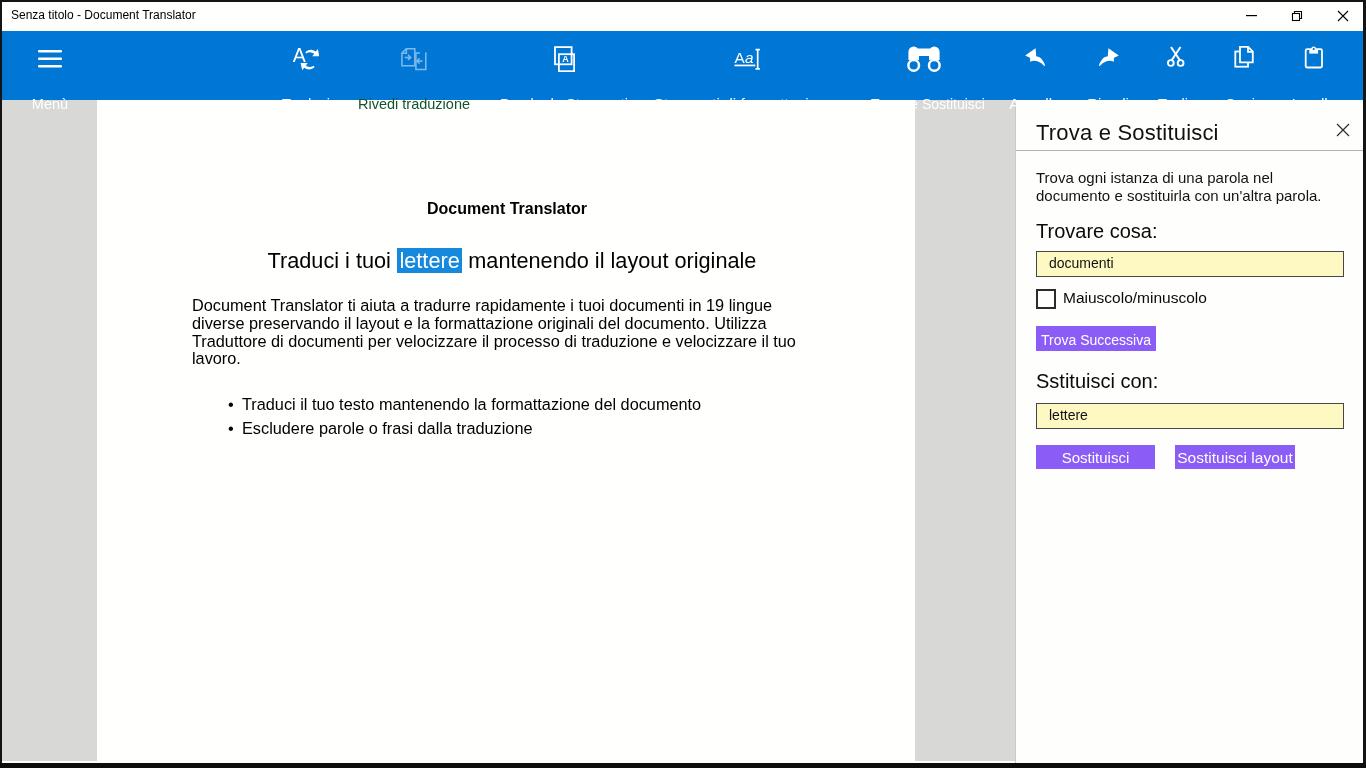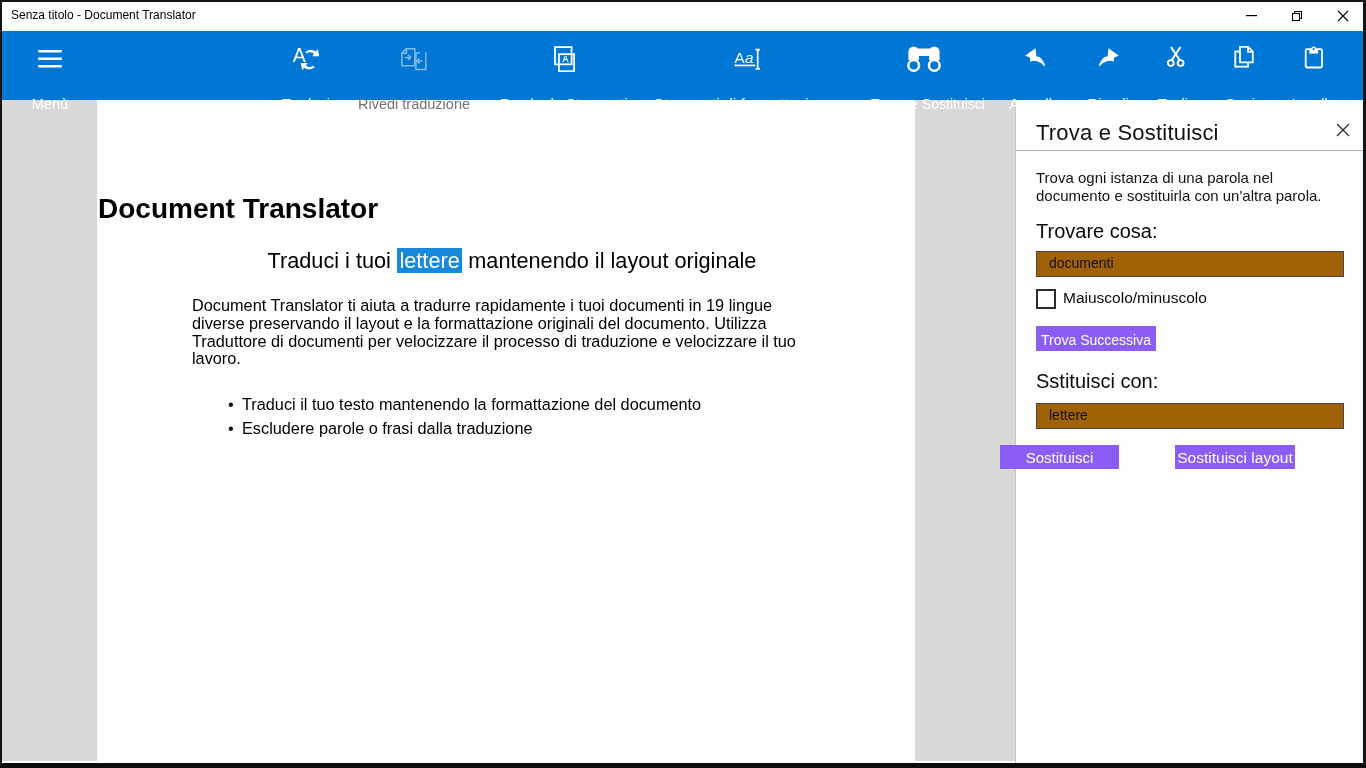--- a/index.html
+++ b/index.html
@@ -13,44 +13,44 @@
 #page{left:97px;top:100px;width:818px;height:663px;background:#fffffe}
 #panel{left:1015px;top:100px;width:348px;height:663px;background:#fefefc;border-left:1px solid #c9c9c7}
 
 #b-top{left:0;top:0;width:1366px;height:2px;background:#141414}
 #b-left{left:0;top:0;width:2px;height:768px;background:#141414}
 #b-right{left:1363px;top:0;width:3px;height:768px;background:#141414}
 #b-bot{left:0;top:763px;width:1366px;height:5px;background:#0d0d0d}
 .tbl{position:absolute;transform:translateX(-50%);color:#fff;font-size:14.5px;line-height:18px;white-space:nowrap;top:95px}
 .tbi{position:absolute;transform:translateX(-50%)}
 
-#h1{left:98px;top:198px;width:818px;font-size:28px;font-weight:bold;line-height:22px;color:#000}
+#h1{left:98px;top:198px;width:818px;text-align:center;font-size:16px;font-weight:bold;line-height:22px;color:#000}
 #h2{left:103px;top:248px;width:818px;text-align:center;font-size:21.7px;line-height:25px;color:#000}
 #hl{background:#1689dc;color:#fff;padding:0 2.5px}
 #para{left:192px;top:297px;font-size:16.3px;line-height:17.8px;color:#000}
 #bullets{left:242px;top:395.5px;font-size:16.3px;line-height:17.8px;color:#000}
 #bullets div{position:relative;margin-bottom:6.7px}
 #bullets div::before{content:'\2022';position:absolute;left:-14px}
 
 #ptitle{left:1036px;top:120px;font-size:22px;color:#111;letter-spacing:.2px}
 #pclose{left:1336px;top:123px}
 #psep{left:1016px;top:150px;width:347px;height:1px;background:#a9b6be}
 #pdesc{left:1036px;top:169px;width:330px;font-size:15px;line-height:17.5px;color:#131313}
 .plabel{font-size:20px;color:#0a0a0a}
 #plab1{left:1036px;top:220px}
 #plab2{left:1036px;top:370px}
-.pinput{left:1036px;width:294px;height:24px;border:1.5px solid #464646;background:#a16207;
+.pinput{left:1036px;width:294px;height:24px;border:1.5px solid #464646;background:#fef9c3;
   font-size:14px;color:#111;padding:0 0 0 12px;line-height:23px}
 #pin1{top:251px}
 #pin2{top:403px}
 #pcheck{left:1036px;top:289px;width:16px;height:16px;border:2px solid #2b2b2b;background:#fffffe}
 #pchecklab{left:1063px;top:289px;font-size:15.5px;color:#0a0a0a}
 .pbtn{background:#8b5cf6;color:#fff;font-size:14px;text-align:center}
 #pbtn1{left:1036px;top:326px;width:120px;height:25px;line-height:28px}
-#pbtn2{left:1000px;top:445px;width:119px;height:24px;line-height:25px;font-size:15px}
+#pbtn2{left:1036px;top:445px;width:119px;height:24px;line-height:25px;font-size:15px}
 #pbtn3{left:1175px;top:445px;width:120px;height:24px;line-height:25px;font-size:15.5px}
 svg{display:block}
 </style></head>
 <body>
 <div class="abs" id="content"></div>
 <div class="abs" id="page"></div>
 <div class="abs" id="panel"></div>
 <div class="abs" id="titlebar"></div>
 <div class="abs" id="toolbar"></div>
 <div class="abs" id="tbtext">Senza titolo - Document Translator</div>
@@ -61,21 +61,21 @@
 <svg class="abs" style="left:1291px;top:10px" width="12" height="12" fill="none" stroke="#000" stroke-width="1.1">
   <path d="M3.5 3.5 L3.5 1.5 L10.5 1.5 L10.5 8.5 L8.5 8.5"></path>
     <rect x="1.5" y="3.5" width="7" height="7"></rect>
   </svg>
 <svg class="abs" style="left:1337px;top:10px" width="12" height="12" stroke="#000" stroke-width="1.1">
     <path d="M1 1 L11 11 M11 1 L1 11"></path>
   </svg>
 
 <div class="tbl" style="left:50px">Menù</div>
 <div class="tbl" style="left:306px">Traduci</div>
-<div class="tbl" style="left:414px;color:#737373">Rivedi traduzione</div>
+<div class="tbl" style="left:414px;color:#14532d">Rivedi traduzione</div>
 <div class="tbl" style="left:564px">Parole da Strumenti</div>
 <div class="tbl" style="left:744px;font-size:15.5px">Strumenti di formattazione</div>
 <div class="tbl" style="left:928px;font-size:14px">Trova e Sostituisci</div>
 <div class="tbl" style="left:1035px;font-size:15.5px">Annulla</div>
 <div class="tbl" style="left:1108px;font-size:15px">Rivedi</div>
 <div class="tbl" style="left:1177px">Taglia</div>
 <div class="tbl" style="left:1244px">Copia</div>
 <div class="tbl" style="left:1314px;font-size:15.5px">Incolla</div>
 
 <svg class="tbi" style="left:50px;top:49px" width="24" height="20">

